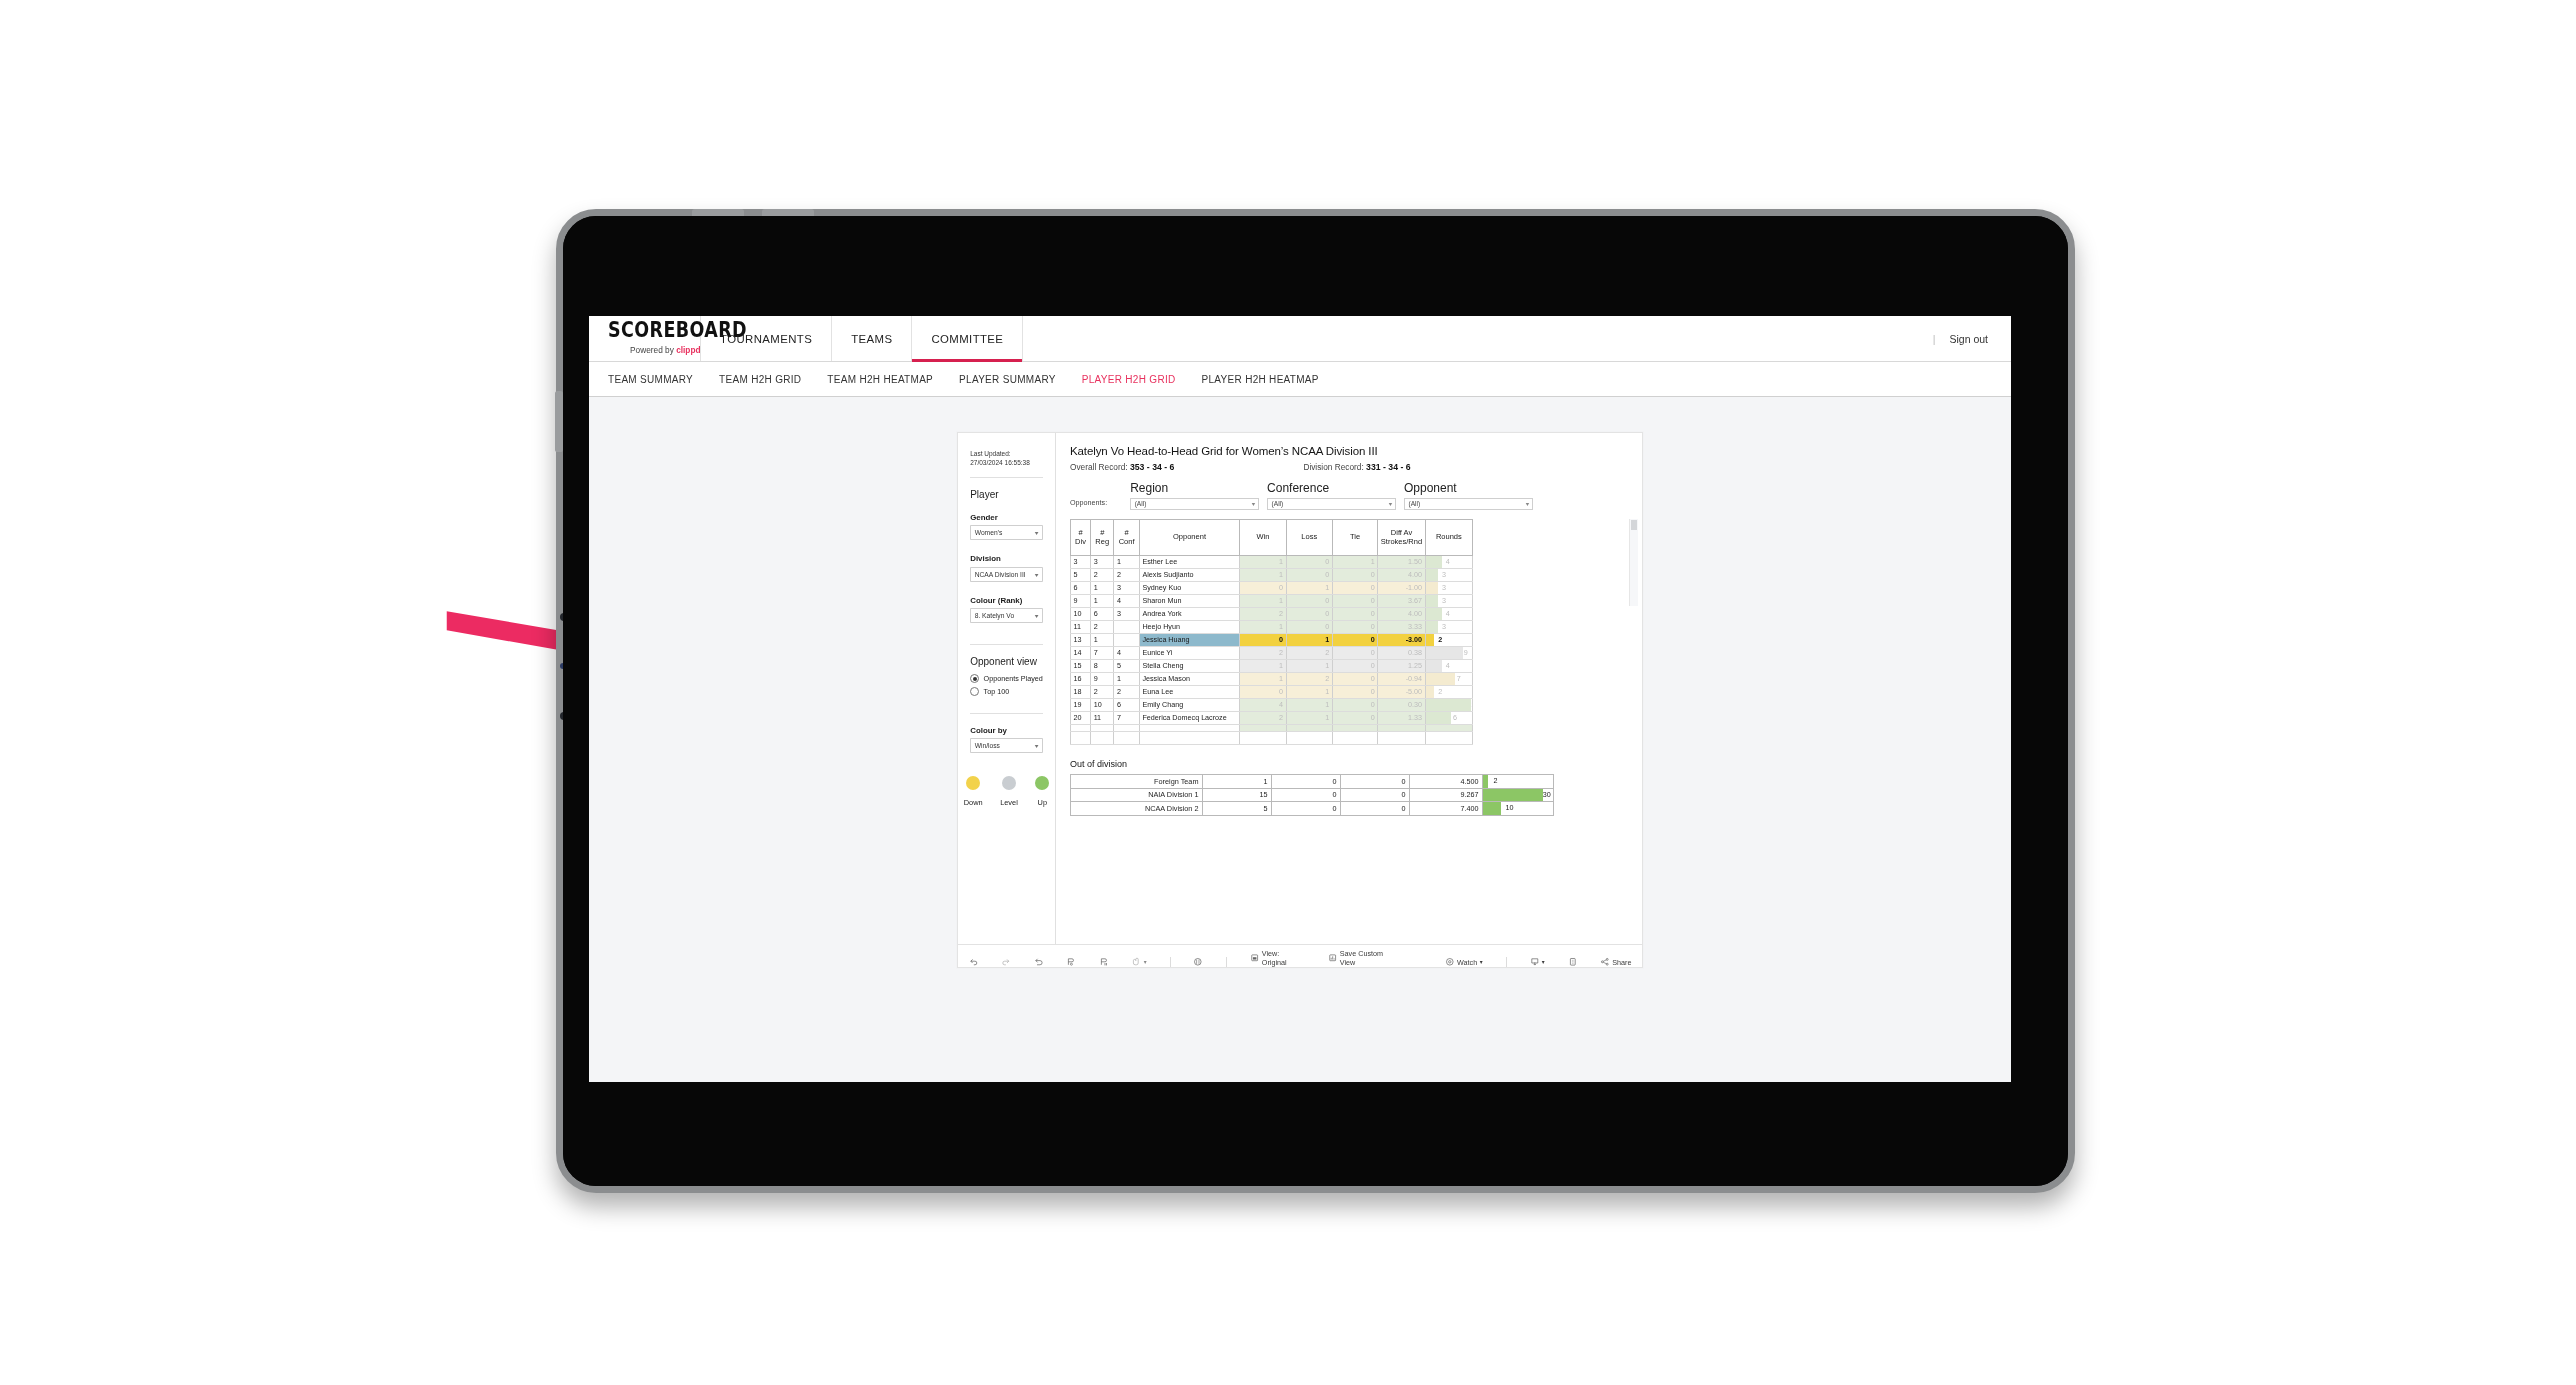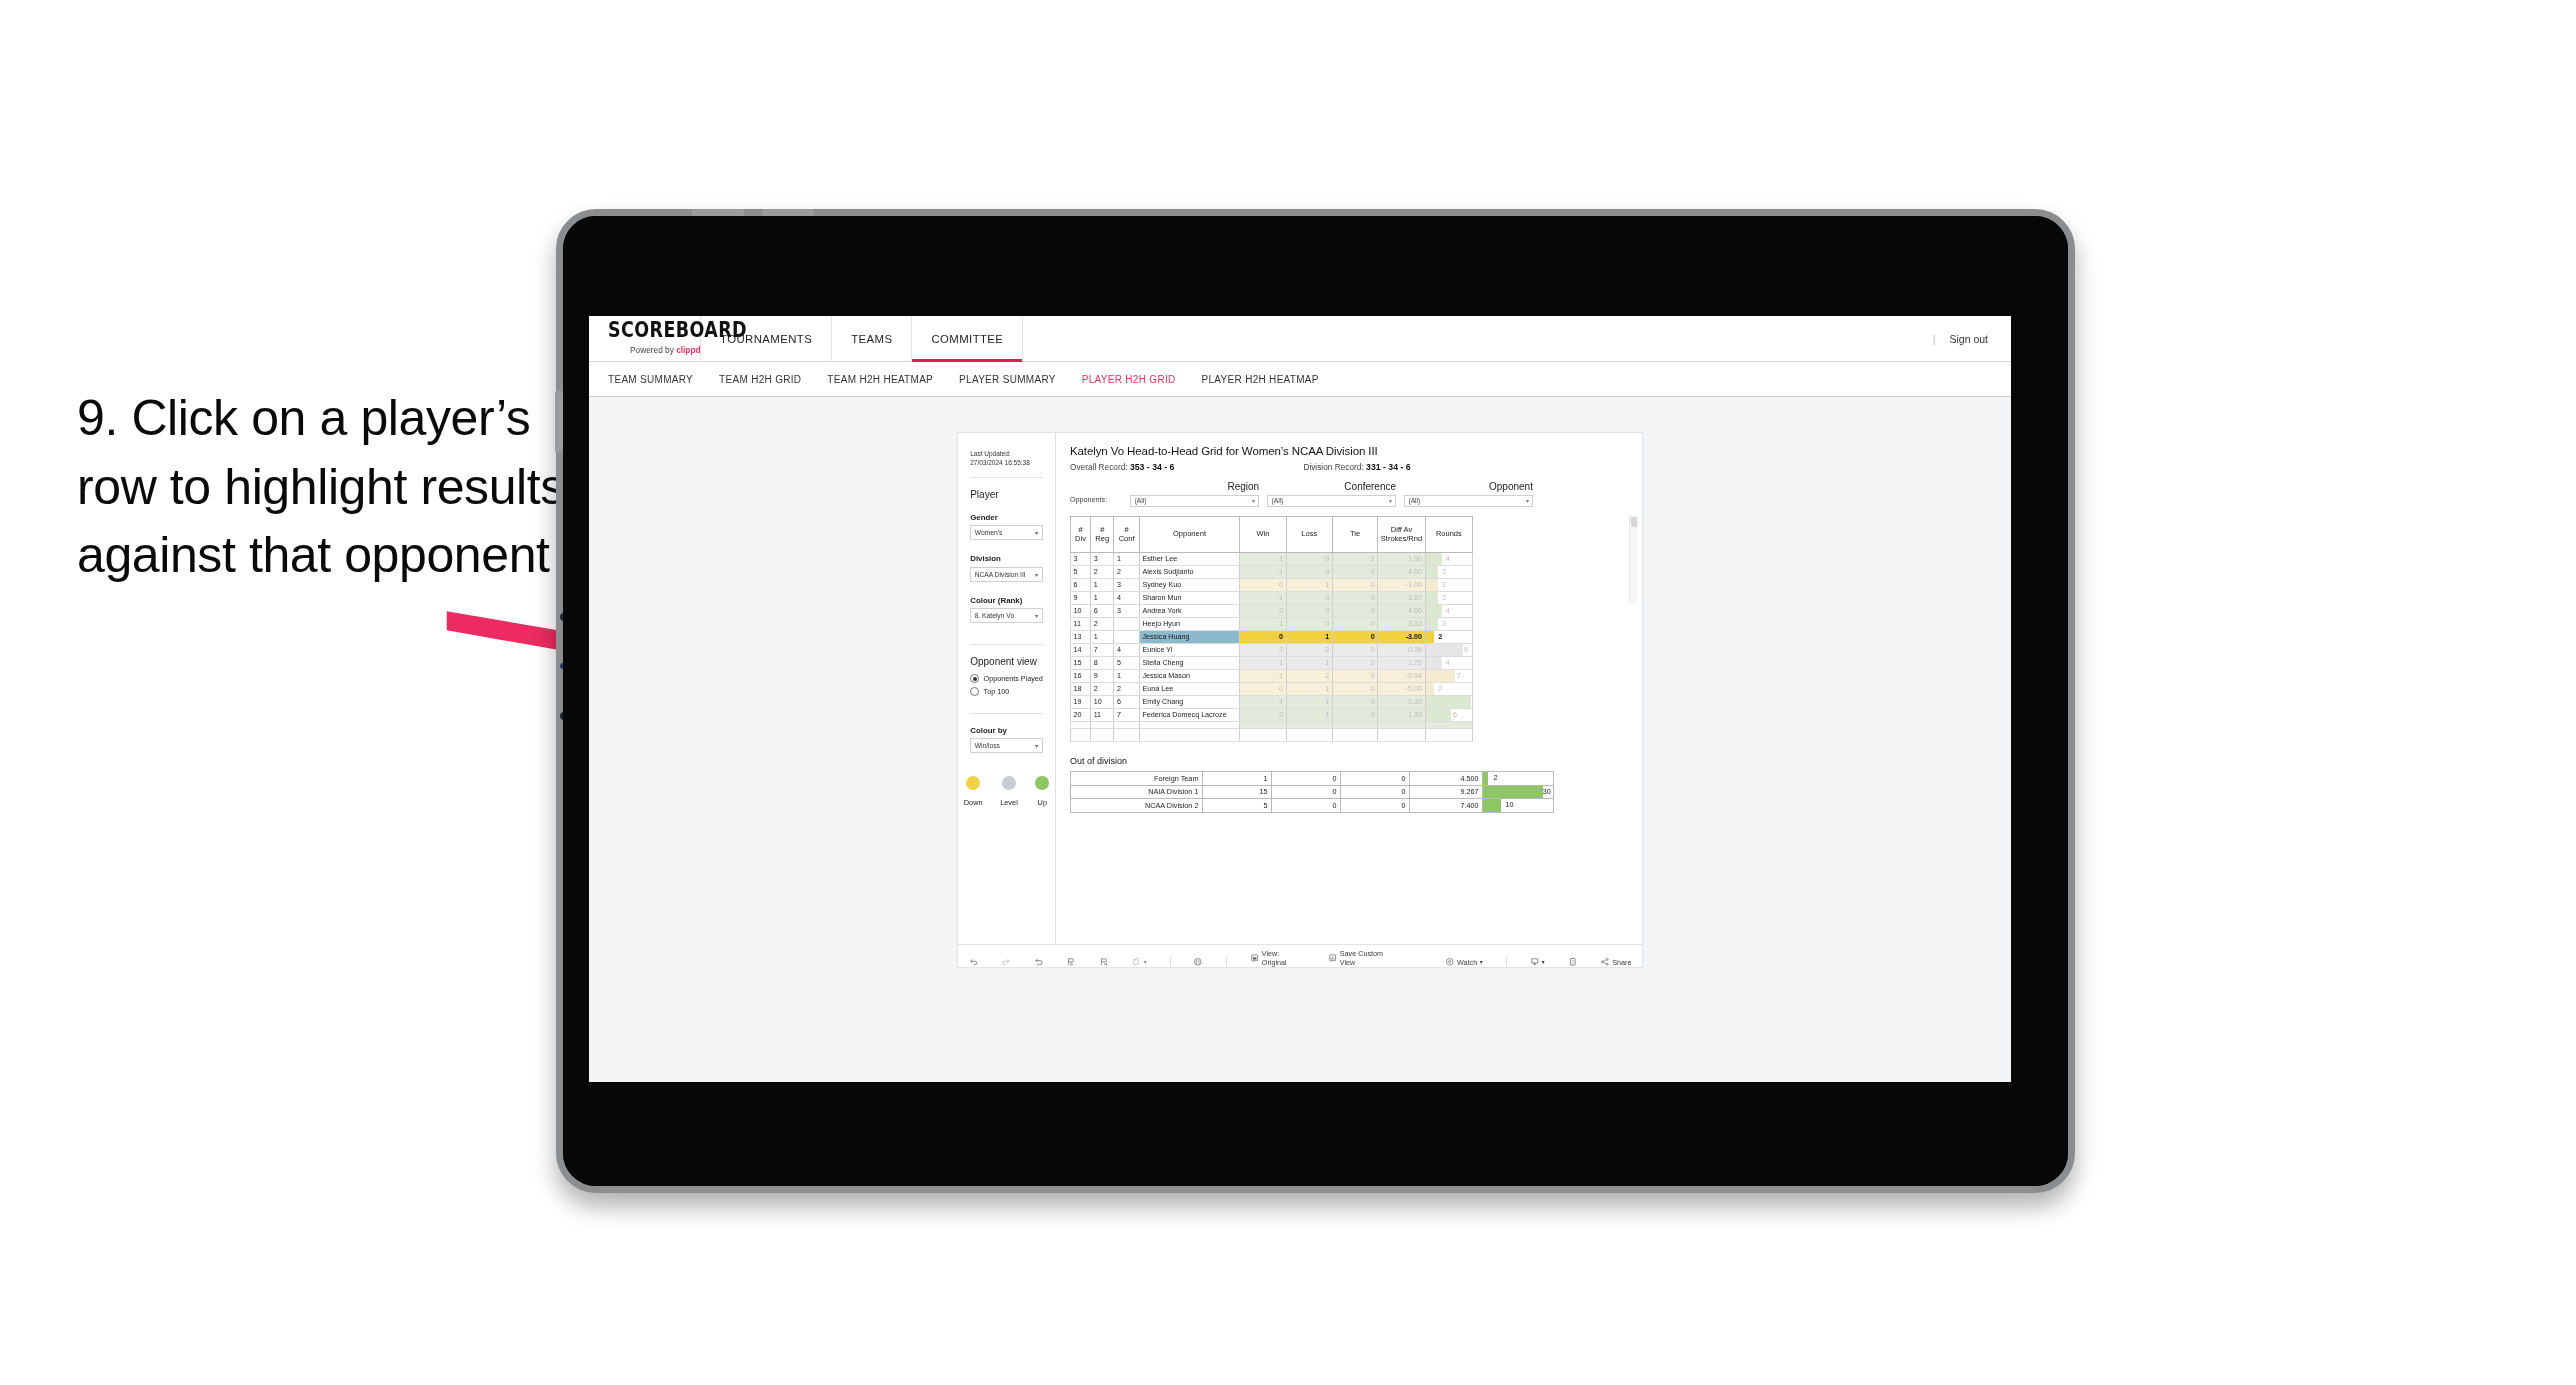--- a/index.html
+++ b/index.html
@@ -113,21 +113,21 @@
 
   
   .main{flex:1;padding:12.2px 14px 7px 14px;box-sizing:border-box;min-width:0;}
   .vtitle{font-size:11.5px;color:#141414;font-weight:400;letter-spacing:-0.1px;}
   .recs{display:flex;margin-top:5.2px;font-size:8.3px;color:#444;}
   .recs b{color:#111;font-weight:700;font-size:8.7px;}
   .rec2{margin-left:129px;}
   .filters{display:flex;align-items:flex-end;margin-top:8.7px;gap:0;}
   .flabel{font-size:7.2px;color:#444;padding-bottom:2.6px;margin-right:23px;}
   .fgrp{margin-right:7.9px;}
-  .fgrp .fl2{font-size:10px;color:#222;margin-bottom:2.6px;text-align:right;}
+  .fgrp .fl2{font-size:12px;color:#222;margin-bottom:2.6px;}
   .fsel{
     width:129px;height:12.2px;border:0.9px solid #cfcfcf;background:#fff;
     display:flex;align-items:center;justify-content:space-between;padding:0 3.5px;
     font-size:6.6px;color:#444;cursor:pointer;box-sizing:border-box;
   }
   .fsel .cv{font-size:5.7px;color:#888;transform:scaleX(1.2);}
 
   
   .tblwrap{margin-top:9.6px;position:relative;}
   table.grid{border-collapse:collapse;table-layout:fixed;width:auto;font-size:7.2px;color:#222;}
@@ -173,21 +173,20 @@
   .tbtn{display:flex;align-items:center;gap:2.6px;cursor:pointer;color:#3a3a3a;}
   .tsep{width:0.9px;height:10.5px;background:#dcdcdc;}
   .tspacer{flex:1;}
   svg{display:block;}
 </style>
 </head>
 <body>
 
 <div class="stage">
 
-  <div class="annotation">9. Click on a player’s row to highlight results against that opponent</div>
 
   <div class="arrow-wrap">
     <svg width="690" height="140" viewBox="0 0 790 160">
       <path d="M2,0 L690,118 L690,100 L760,132 L690,160 L690,143 L2,22 Z" fill="#ec2b62"></path>
     </svg>
   </div>
 
   <div class="tablet">
     <div class="btn-top btn-v1"></div>
     <div class="btn-top btn-v2"></div>

